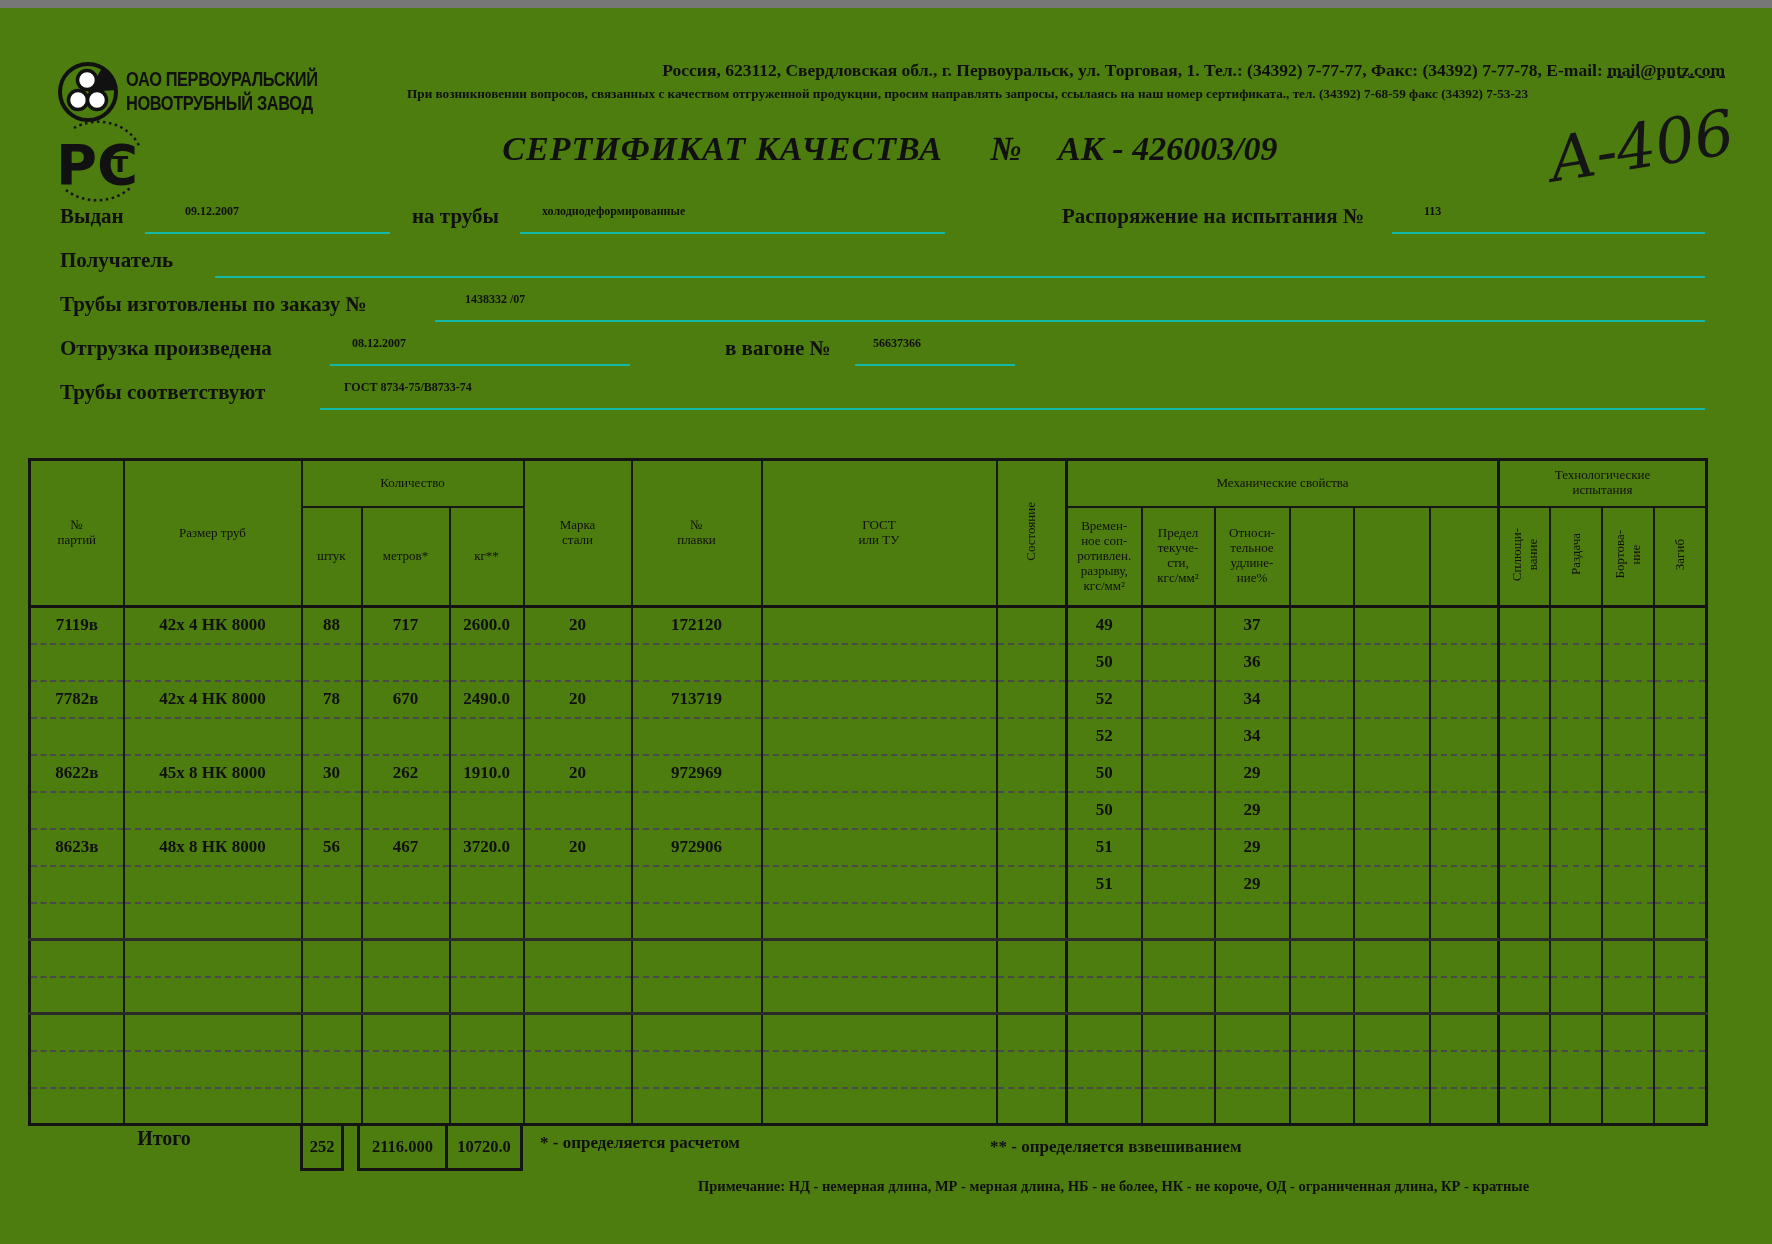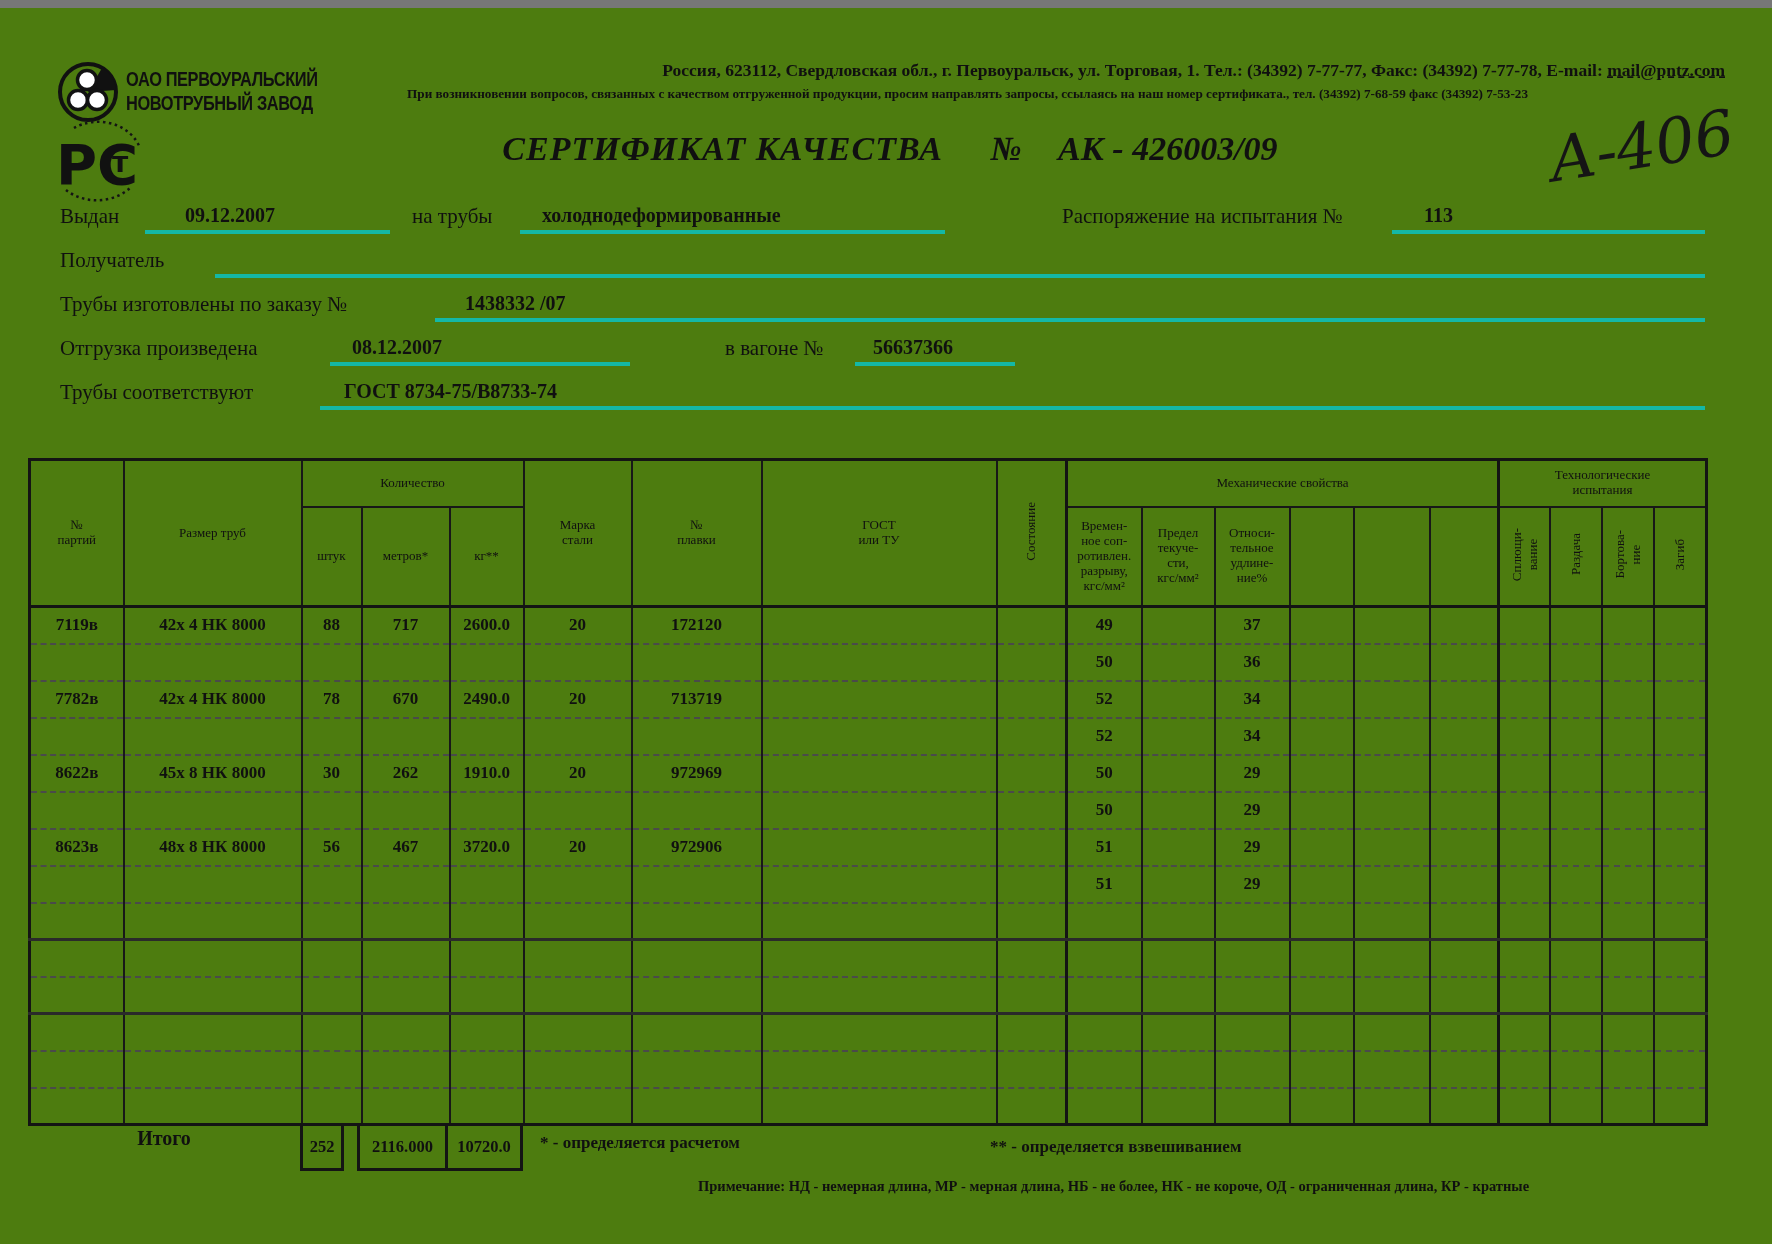--- a/index.html
+++ b/index.html
@@ -24,23 +24,23 @@
   
   .title-row { position:absolute; left:340px; top:122px; width:1100px; text-align:center;
     font-weight:bold; font-style:italic; font-size:34px; letter-spacing:1px; white-space:nowrap; }
   .title-row .num-label { margin-left:38px; }
   .title-row .num { margin-left:26px; letter-spacing:0; }
   .handwriting { position:absolute; left:1548px; top:98px; width:230px;
     font-family:"DejaVu Serif", serif; font-style:italic; font-size:62px;
     transform:rotate(-9deg); color:#151515; }
   
   .frow { position:absolute; left:0; width:1772px; height:34px; }
-  .flabel { position:absolute; font-weight:normal; font-size:21px; white-space:nowrap; }
-  .fvalue { position:absolute; font-weight:bold; font-size:20px; white-space:nowrap;
-    border-bottom:4px solid #14b8a6; height:30px; }
+  .flabel { position:absolute; font-weight:bold; font-size:21px; white-space:nowrap; }
+  .fvalue { position:absolute; font-weight:bold; font-size:12px; white-space:nowrap;
+    border-bottom:2px solid #14b8a6; height:30px; }
   
   table.cert { position:absolute; left:28px; top:450px; width:1677px;
     border-collapse:collapse; table-layout:fixed; border:3px solid #141414; }
   table.cert th, table.cert td { border-left:2px solid #181818; overflow:hidden; }
   table.cert th { font-weight:normal; font-size:13px; text-align:center; vertical-align:middle;
     line-height:1.15; padding:2px 1px;font-family:Liberation Serif, serif; }
   .pre { white-space:pre-line; }
   .grp { font-size:13.5px; }
   tr.h2 th { border-top:2px solid #181818; border-bottom:3px solid #141414; }
   tr.h1 th[rowspan] { border-bottom:3px solid #141414; }

